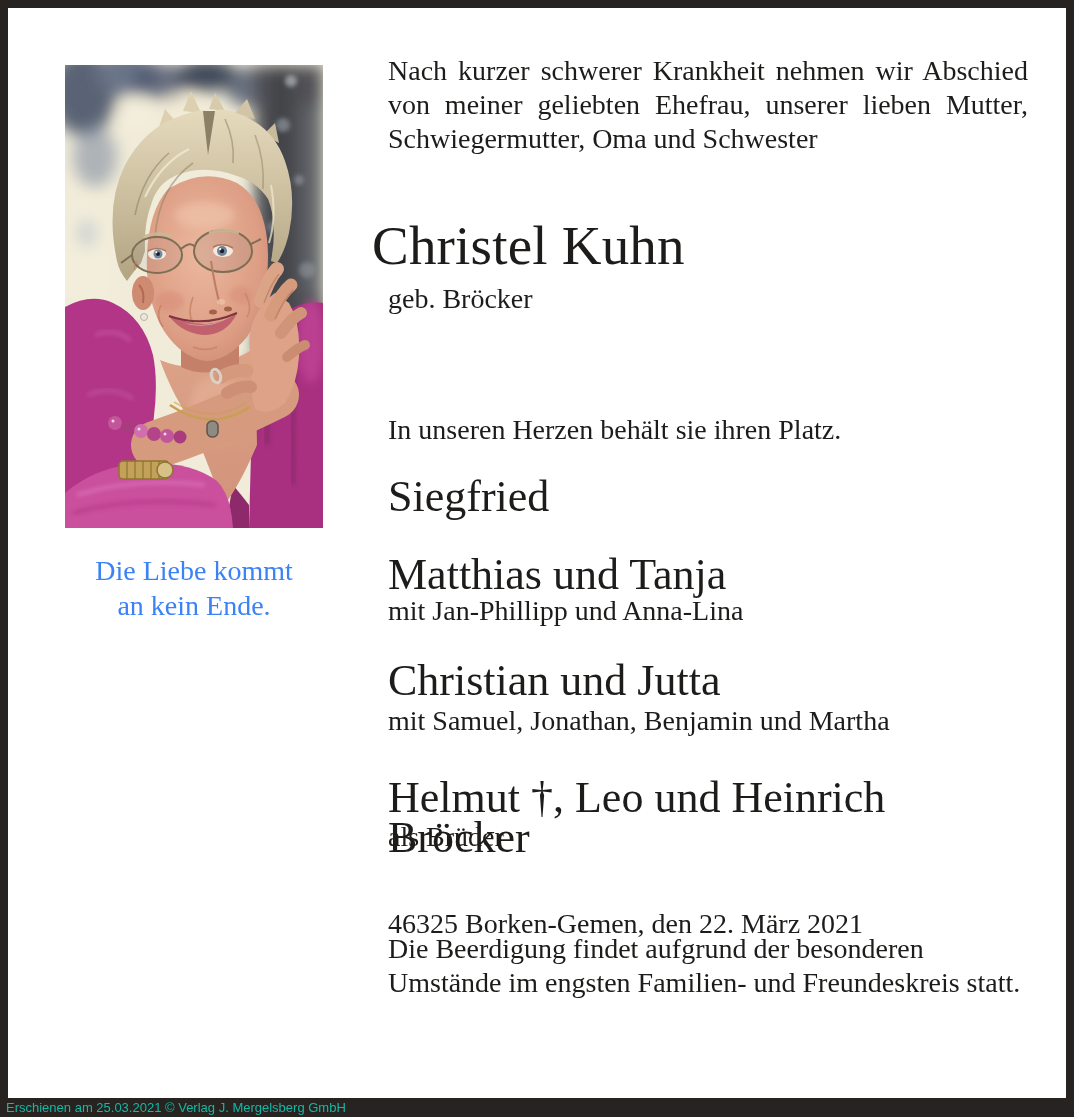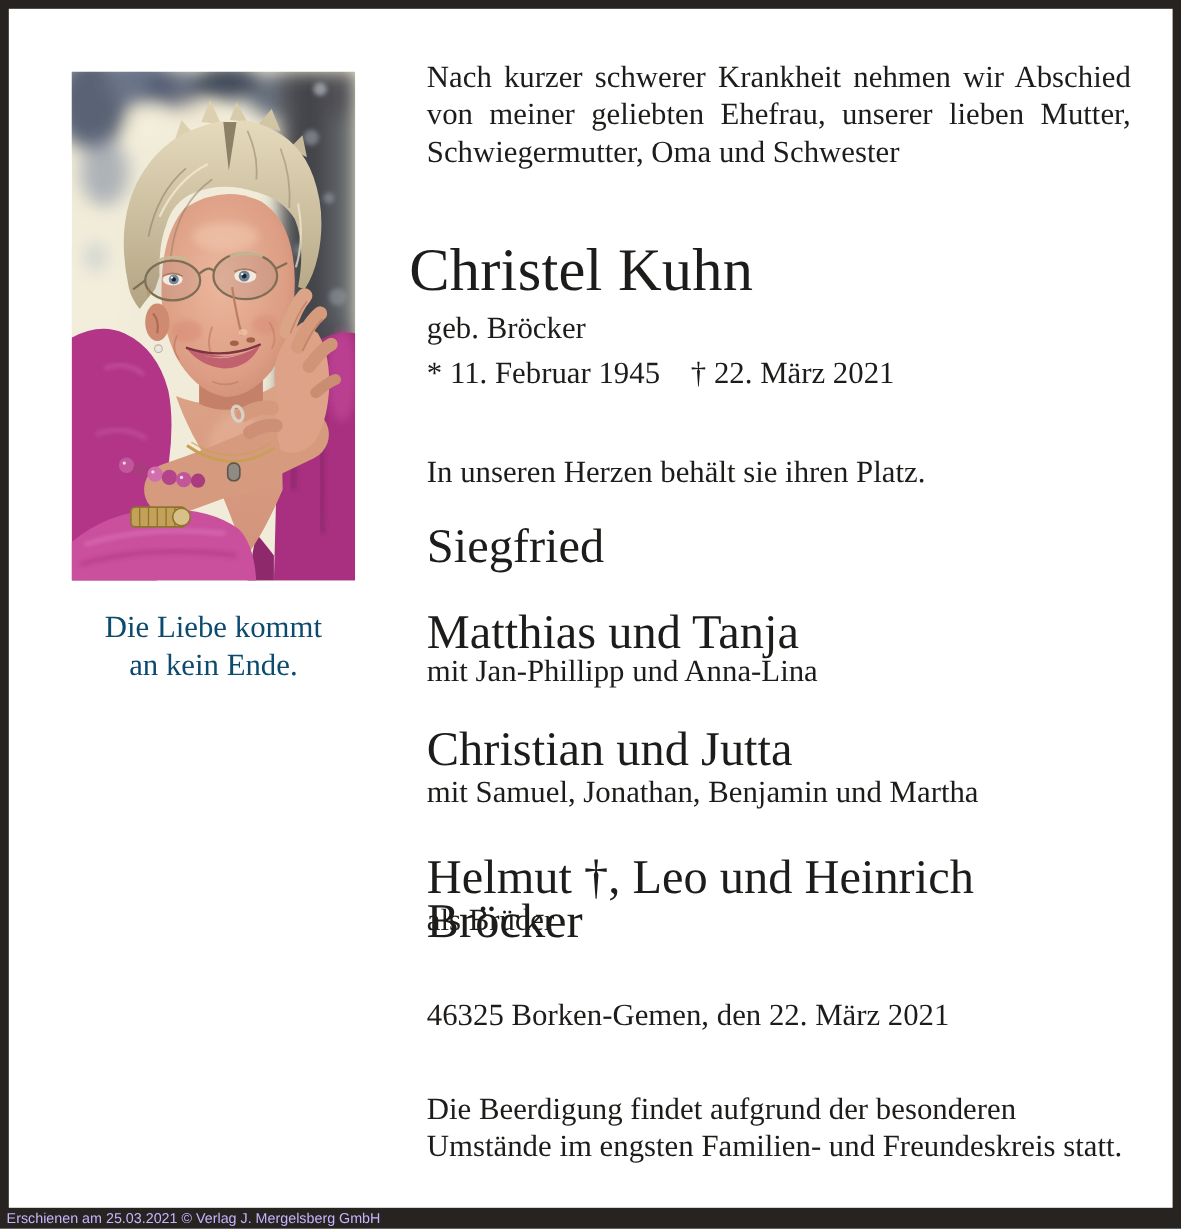--- a/index.html
+++ b/index.html
@@ -11,32 +11,32 @@
   }
   .page{position:absolute;inset:0;}
   .card{
     position:absolute;left:8px;top:8px;width:1058px;height:1090px;
     background:#ffffff;color:#1d1c1a;
   }
   .abs{position:absolute;}
   .photo{left:57px;top:57px;width:258px;height:463px;overflow:hidden;margin:0;}
   .photo svg{display:block;}
   .caption{left:37px;top:545px;width:298px;text-align:center;
-    font-size:28px;line-height:35px;color:#0c4a6e;}
+    font-size:28px;line-height:35px;color:#3b82f6;}
   .col{left:364px;width:640px;margin-left:16px;}
   .body-line{font-size:28px;line-height:34px;}
   .name-line{font-size:44px;line-height:40px;}
   .big-name{font-size:55px;line-height:60px;letter-spacing:.2px;}
   .jline{text-align:justify;text-align-last:justify;}
   .dates .death{display:inline-block;margin-left:28px;}
   .footer-band{
     position:absolute;left:0;top:1098px;width:984px;height:19px;
     display:flex;align-items:center;
     font-family:"Liberation Sans","DejaVu Sans",sans-serif;
-    font-size:13px;color:#c4b5fd;padding-left:6px;box-sizing:border-box;
+    font-size:13px;color:#14b8a6;padding-left:6px;box-sizing:border-box;
   }
 </style>
 </head>
 <body>
 
 <div class="page">
   <div class="card">
 
     <figure class="abs photo">
       <svg width="258" height="463" viewBox="0 0 258 463" role="img">
@@ -222,40 +222,37 @@
     </div>
 
     <div class="abs col" style="top:46px">
       <div class="body-line jline">Nach kurzer schwerer Krankheit nehmen wir Abschied</div>
       <div class="body-line jline">von meiner geliebten Ehefrau, unserer lieben Mutter,</div>
       <div class="body-line">Schwiegermutter, Oma und Schwester</div>
     </div>
 
     <h1 class="abs col big-name" style="top:208px;margin:0;font-weight:normal">Christel Kuhn</h1>
     <div class="abs col body-line" style="top:274px">geb. Bröcker</div>
-    <div class="abs col body-line dates" style="top:315px">
-      <span class="birth">* 11. Februar 1945</span><span class="death">† 22. März 2021</span>
-    </div>
 
     <div class="abs col body-line" style="top:405px">In unseren Herzen behält sie ihren Platz.</div>
 
     <div class="abs col name-line" style="top:469px">Siegfried</div>
 
     <div class="abs col name-line" style="top:547px">Matthias und Tanja</div>
     <div class="abs col body-line" style="top:586px">mit Jan-Phillipp und Anna-Lina</div>
 
     <div class="abs col name-line" style="top:653px">Christian und Jutta</div>
     <div class="abs col body-line" style="top:696px">mit Samuel, Jonathan, Benjamin und Martha</div>
 
     <div class="abs col name-line" style="top:770px">Helmut †, Leo und Heinrich Bröcker</div>
     <div class="abs col body-line" style="top:812px">als Brüder</div>
 
     <div class="abs col body-line" style="top:899px">46325 Borken-Gemen, den 22. März 2021</div>
 
-    <div class="abs col" style="top:984px">
+    <div class="abs col" style="top:924px">
       <div class="body-line">Die Beerdigung findet aufgrund der besonderen</div>
       <div class="body-line">Umstände im engsten Familien- und Freundeskreis statt.</div>
     </div>
 
   </div>
 
   <div class="footer-band">
     <span>Erschienen am 25.03.2021 © Verlag J. Mergelsberg GmbH</span>
   </div>
 </div>

